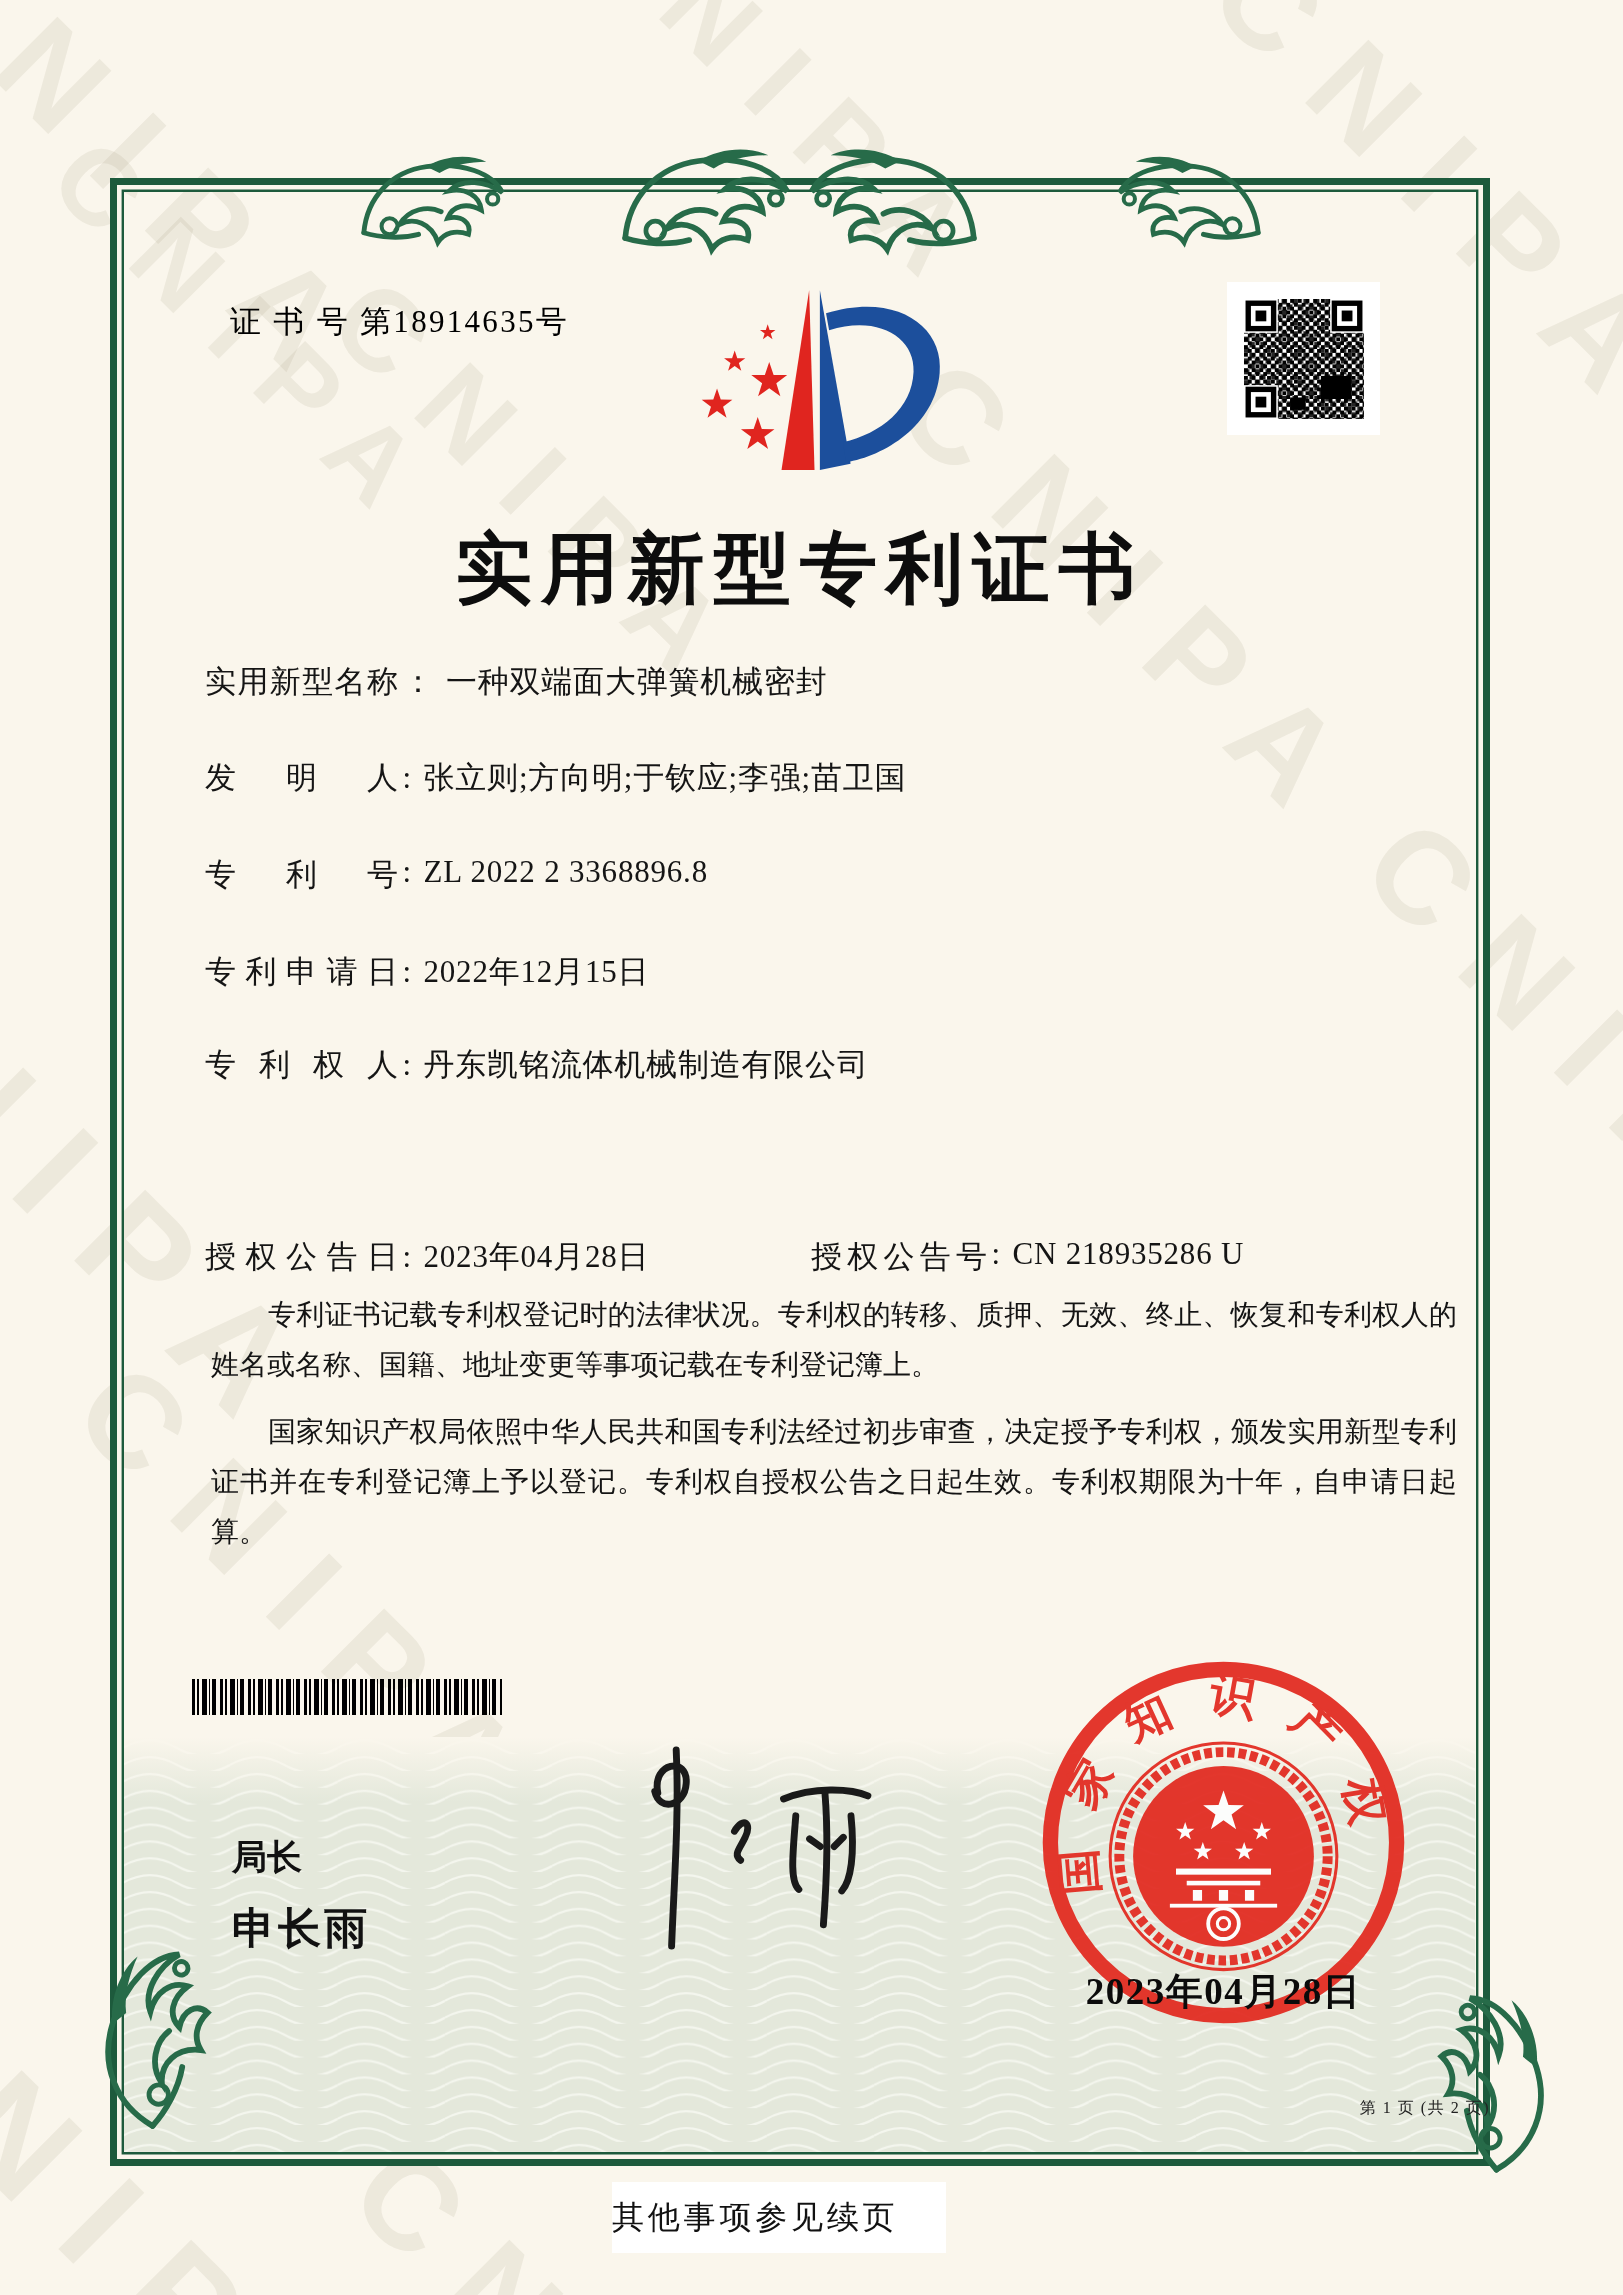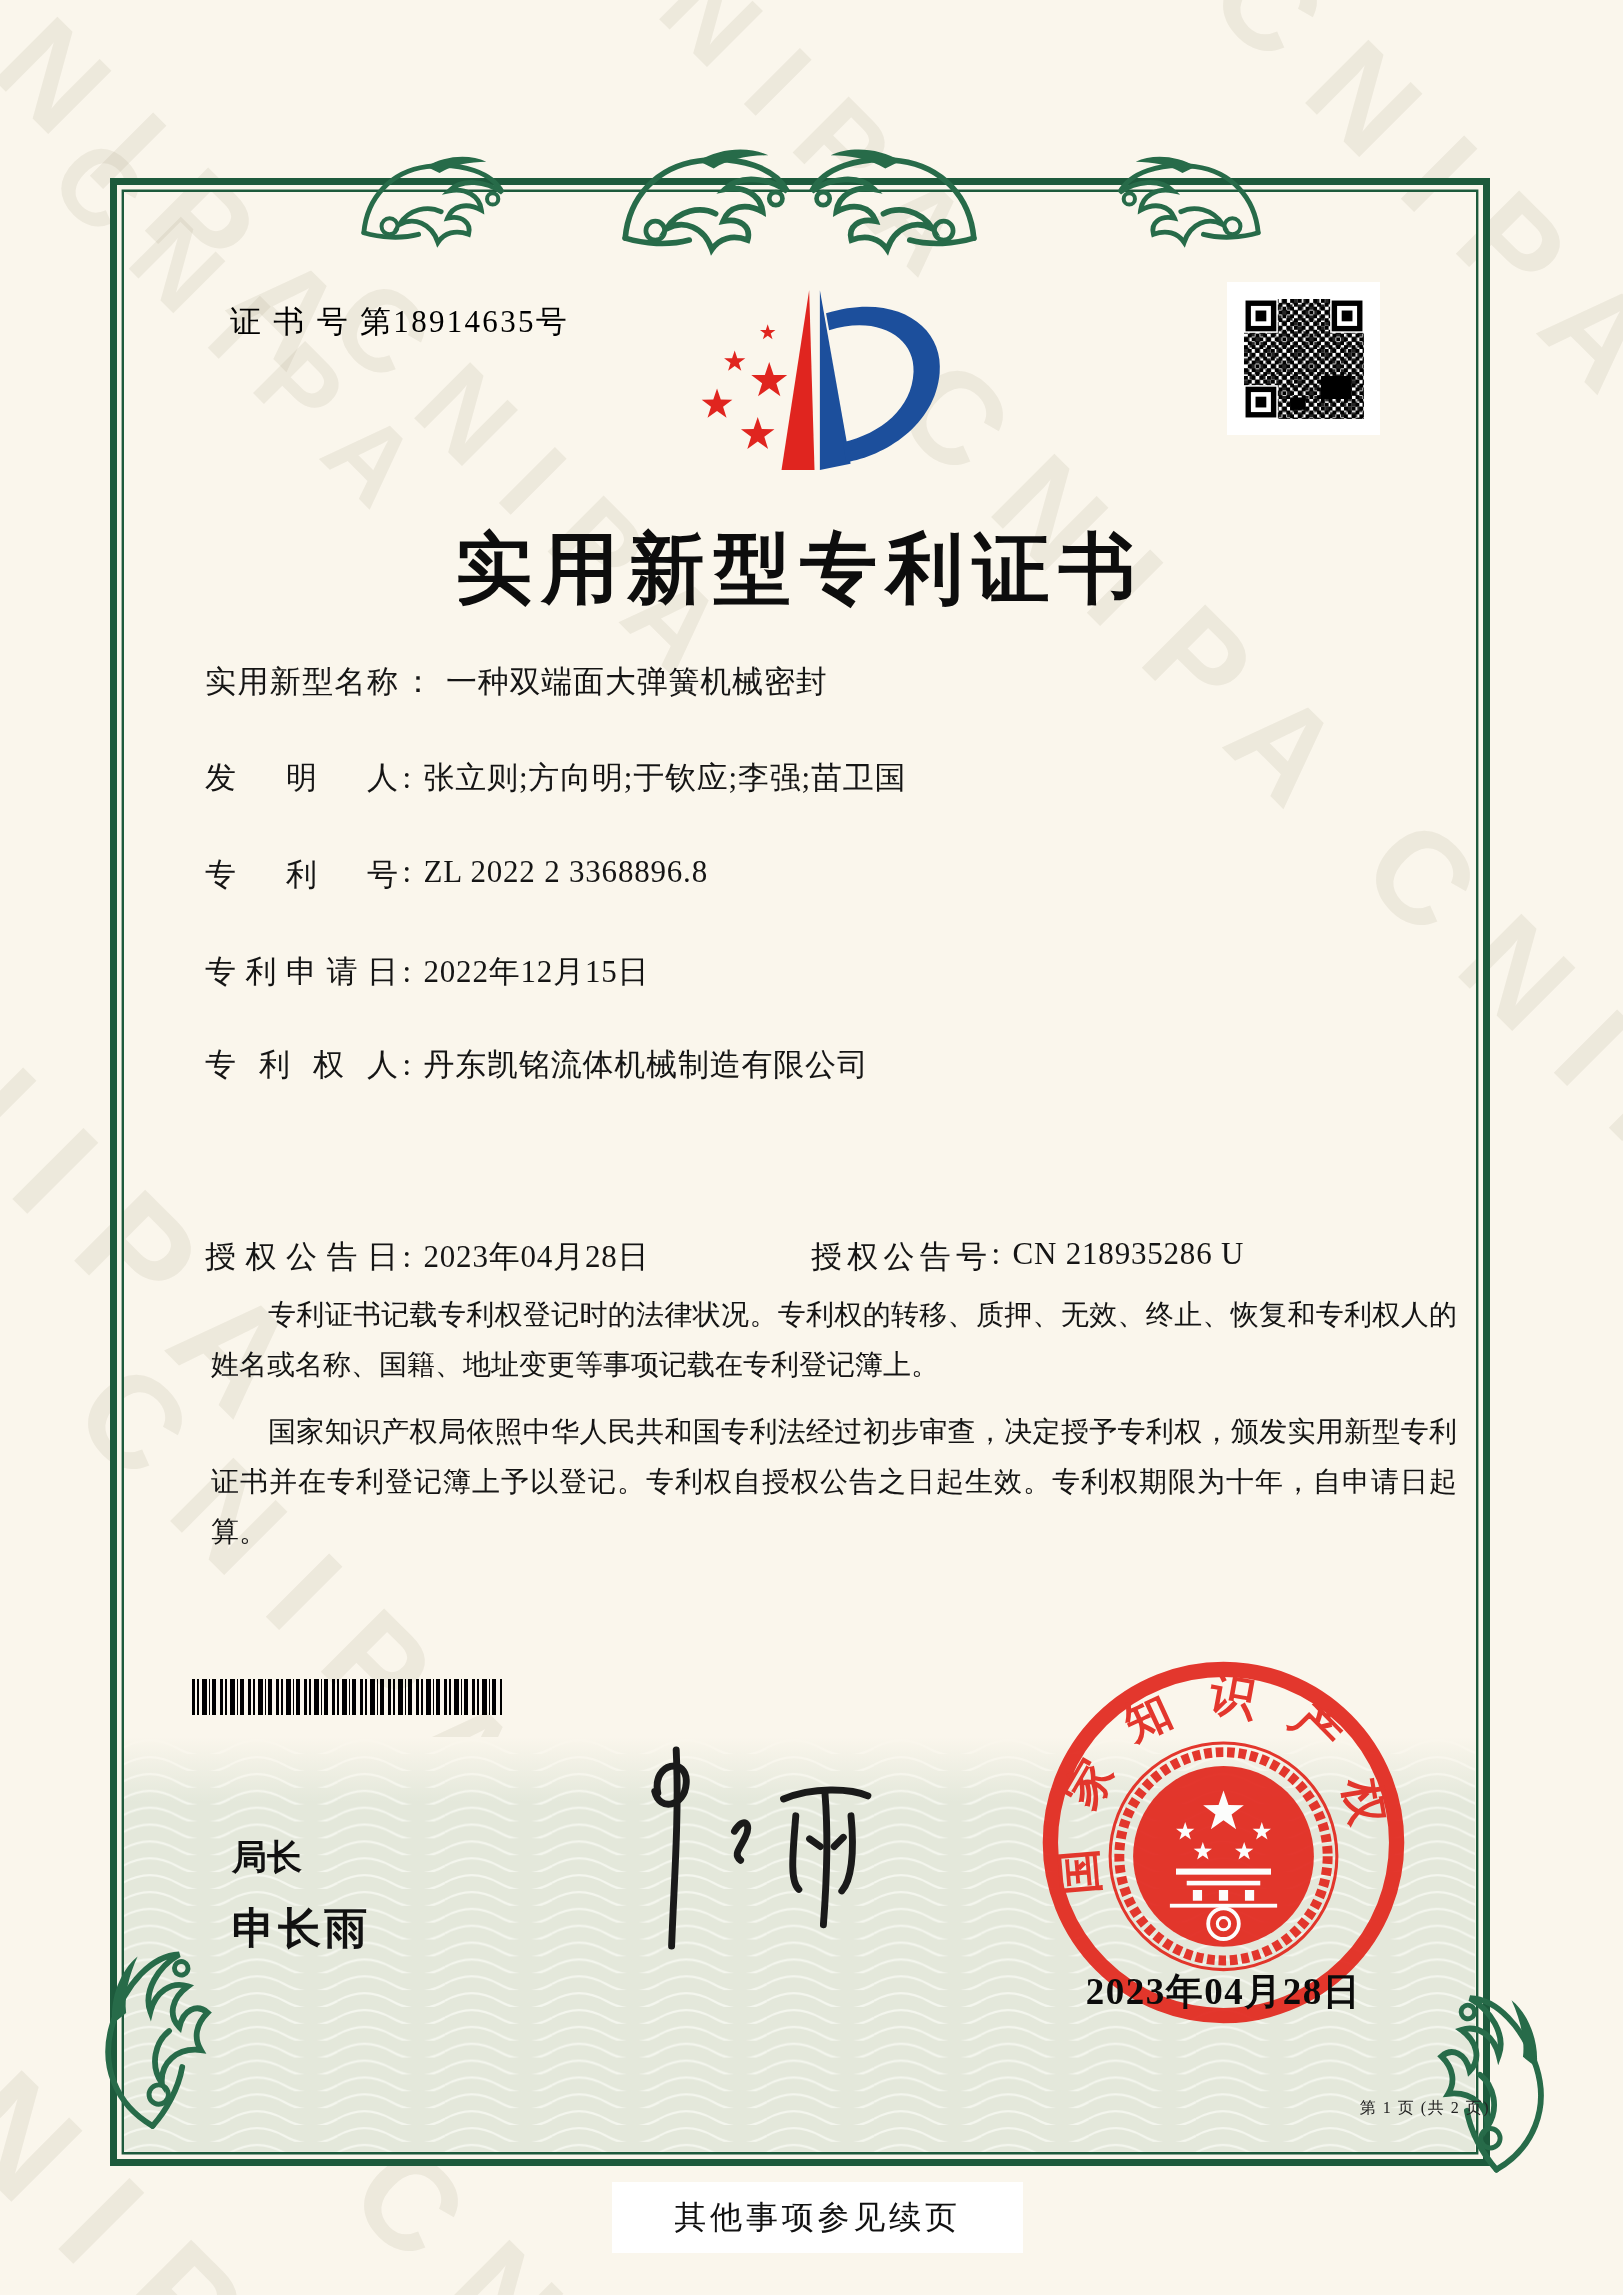--- a/index.html
+++ b/index.html
@@ -62,22 +62,22 @@
      font-weight:bold;font-size:43px;letter-spacing:3.1px;color:#111;z-index:4;}
   .signature{position:absolute;left:598px;top:1739px;z-index:4;}
 
   .seal{position:absolute;left:1032px;top:1651px;z-index:5;}
   .seal-date{position:absolute;left:1047px;top:1967px;width:353px;text-align:center;
      font-size:37px;font-weight:600;color:#0b0b0b;z-index:6;letter-spacing:1.5px;}
 
   .page-footer{position:absolute;left:110px;top:2098px;width:1380px;text-align:right;
      font-size:16px;color:#222;z-index:4;letter-spacing:1.5px;}
 
-  .continuation{position:absolute;left:612px;top:2182px;width:411px;height:71px;background:#ffffff;
-     text-align:center;line-height:71px;font-size:32px;letter-spacing:3.8px;color:#111;z-index:4;}
+  .continuation{position:absolute;left:612px;top:2182px;width:334px;height:71px;background:#ffffff;
+     line-height:71px;font-size:32px;letter-spacing:3.8px;color:#111;z-index:4;}
 </style>
 </head>
 <body>
 
 <svg width="0" height="0" style="position:absolute" aria-hidden="true">
   <defs>
     <path id="star5" d="M0,-28 L6.5,-8.9 26.6,-8.7 10.5,3.4 16.5,22.7 0,11 -16.5,22.7 -10.5,3.4 -26.6,-8.7 -6.5,-8.9 Z"></path>
     <g id="scroll">
       <path d="M6,100 C10,56 40,24 84,18 C128,12 166,26 178,50 C158,36 128,32 112,48 C132,44 150,54 152,72 C134,62 116,66 110,82 C128,78 140,88 136,102 C120,96 106,100 98,112 C90,88 68,80 50,90 C62,70 86,66 102,74"></path>
       <path class="fill" d="M84,18 C106,4 138,2 158,12 C138,12 116,16 100,26 Z"></path>

